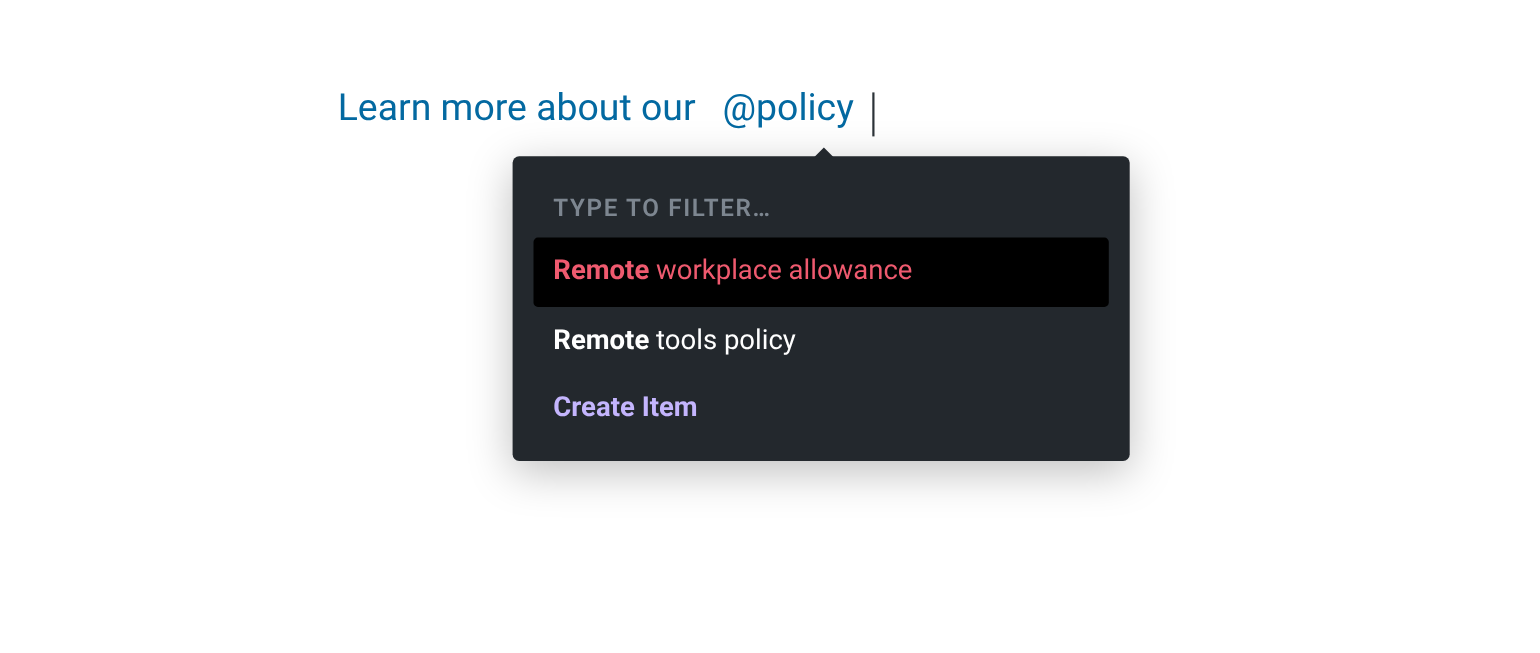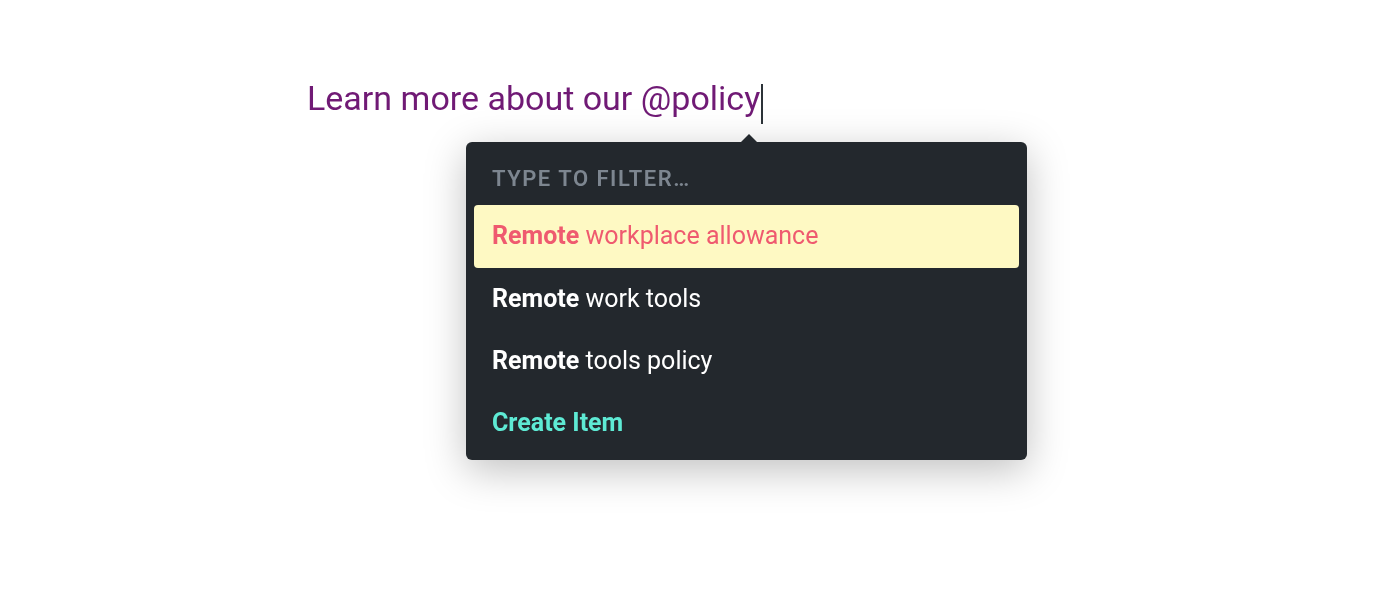--- a/index.html
+++ b/index.html
@@ -14,24 +14,25 @@
       width: 1400px;
       height: 594px;
       position: relative;
     }
     
     .editor-line {
       position: absolute;
       top: 78px;
       left: 307px;
       font-size: 34px;
-      color: #701a75;
+      color: #0369a1;
       font-weight: 400;
       display: flex;
       align-items: flex-end;
+      gap: 16px;
     }
     
     .editor-text {
       white-space: pre;
     }
     
     .cursor {
       display: inline-block;
       width: 1.5px;
       height: 40px;
@@ -42,21 +43,21 @@
     }
     
     .dropdown {
       position: absolute;
       top: 142px;
       left: 466px;
       width: 561px;
       background: #23282d;
       border-radius: 6px;
       box-shadow: 0 10px 40px rgba(0,0,0,0.25);
-      padding: 8px;
+      padding: 19px;
     }
     
     .dropdown-arrow {
       position: absolute;
       top: -8px;
       left: 273px;
       width: 0;
       height: 0;
       border-left: 10px solid transparent;
       border-right: 10px solid transparent;
@@ -75,52 +76,51 @@
     .suggestion-item {
       padding: 15px 18px;
       font-size: 25px;
       color: #ffffff;
       border-radius: 4px;
       cursor: pointer;
       line-height: 1.3;
     }
     
     .suggestion-item.selected {
-      background: #fef9c3;
+      background: #000000;
       color: #ef5a6f;
     }
     
     .suggestion-item .match {
       font-weight: 700;
     }
     
     .suggestion-item .rest {
       font-weight: 400;
     }
     
     .create-item {
       padding: 15px 18px;
       font-size: 25px;
-      color: #5eead4;
+      color: #c4b5fd;
       font-weight: 700;
       border-radius: 4px;
       cursor: pointer;
     }
   </style>
 </head>
 <body>
 
 <div class="editor-line">
   <span class="editor-text">Learn more about our </span>
     <span class="editor-text">@policy</span>
     <span class="cursor"></span>
 </div>
 
 <div class="dropdown">
   <div class="dropdown-arrow"></div>
   <div class="filter-label">TYPE TO FILTER…</div>
   <div id="suggestions-container">
       <div class="suggestion-item selected"><span class="match">Remote</span><span class="rest"> workplace allowance</span></div>
-      <div class="suggestion-item"><span class="match">Remote</span><span class="rest"> work tools</span></div>
       <div class="suggestion-item"><span class="match">Remote</span><span class="rest"> tools policy</span></div>
     </div>
   <div class="create-item">Create Item</div>
 </div>
 
 </body></html>

